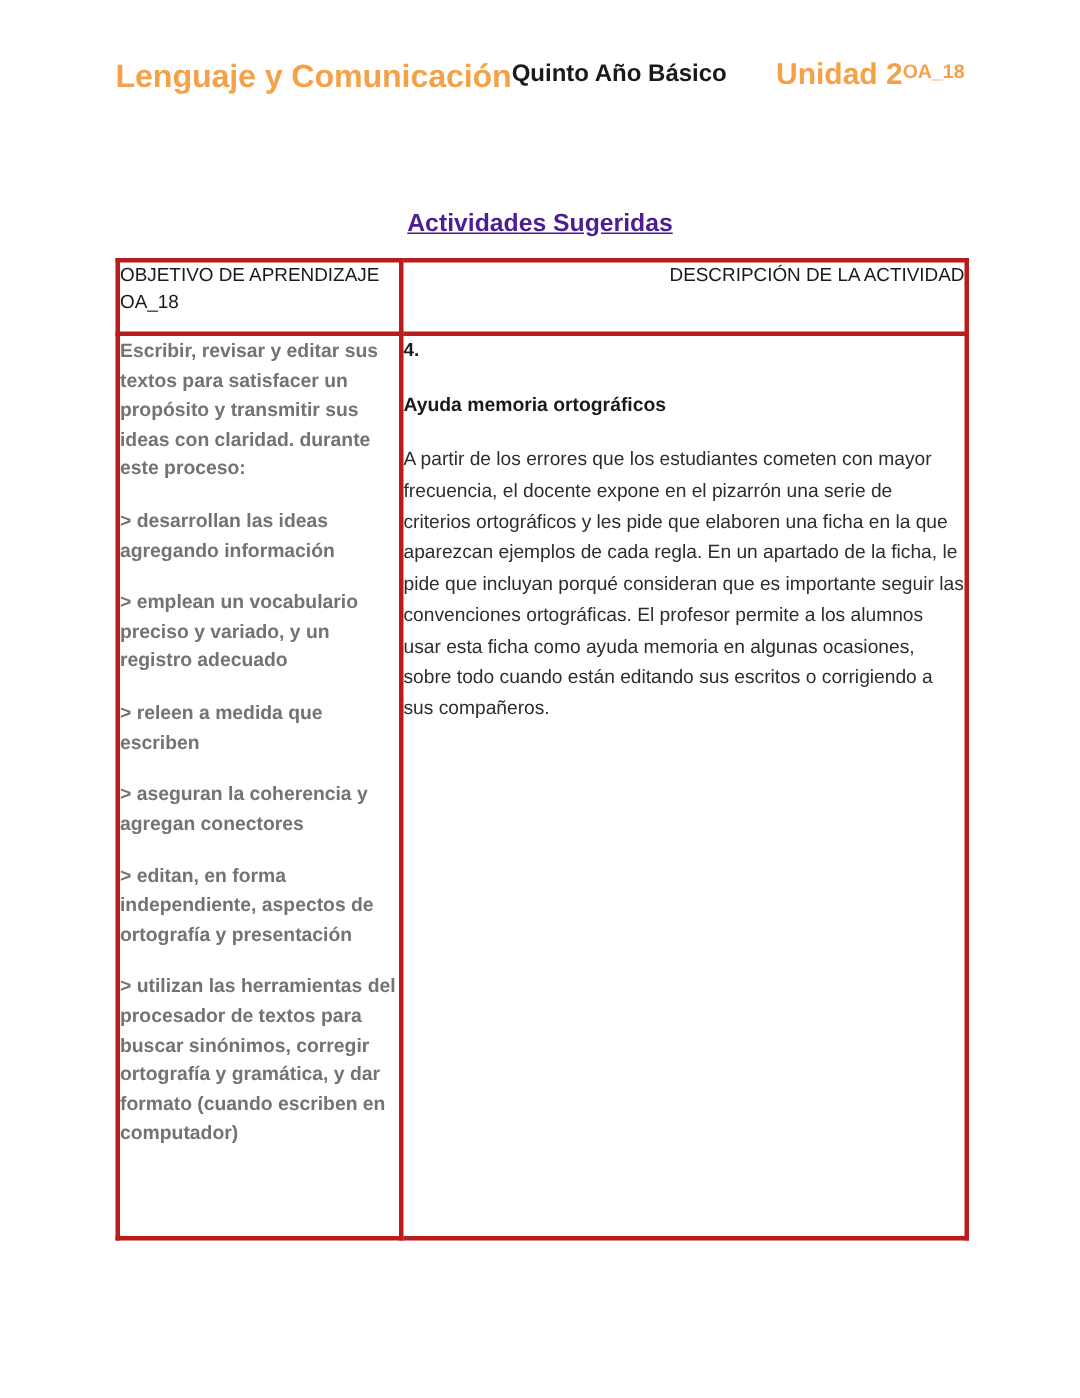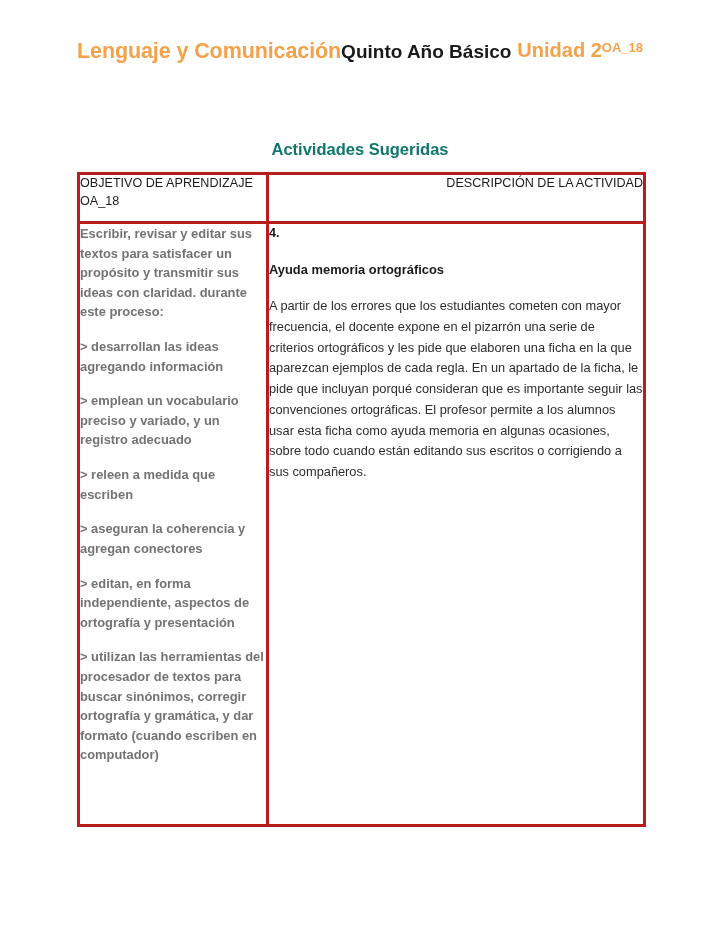--- a/index.html
+++ b/index.html
@@ -35,21 +35,21 @@
 
   .subject-title {
     font-size: 21.5px;
     font-weight: bold;
     color: #f4a14a;
     line-height: 1.22;
     letter-spacing: -0.1px;
     white-space: nowrap;
   }
   .grade-title {
-    font-size: 19px;
+    font-size: 16px;
     font-weight: bold;
     color: #1a1a1a;
     line-height: 1.28;
     margin-top: 2px;
     white-space: nowrap;
   }
   .unit-title {
     font-size: 20px;
     font-weight: bold;
     color: #f4a14a;
@@ -67,21 +67,22 @@
 
   
   .section-title {
     position: absolute;
     left: 0;
     top: 140px;
     width: 720px;
     text-align: center;
     font-size: 16.5px;
     font-weight: bold;
-    color: #0f766e;
+    color: #4c1d95;
+    text-decoration: underline;
   }
 
   
   .activity-table {
     position: absolute;
     left: 77px;
     top: 172px;
     width: 566px;
     border-collapse: collapse;
     table-layout: fixed;

